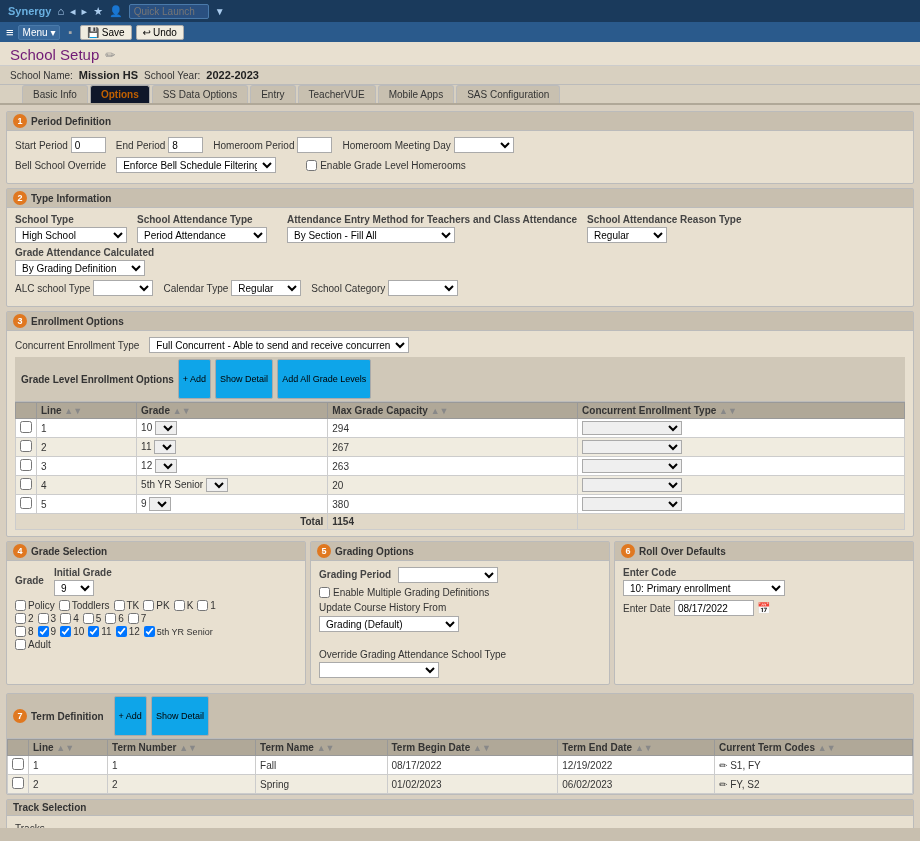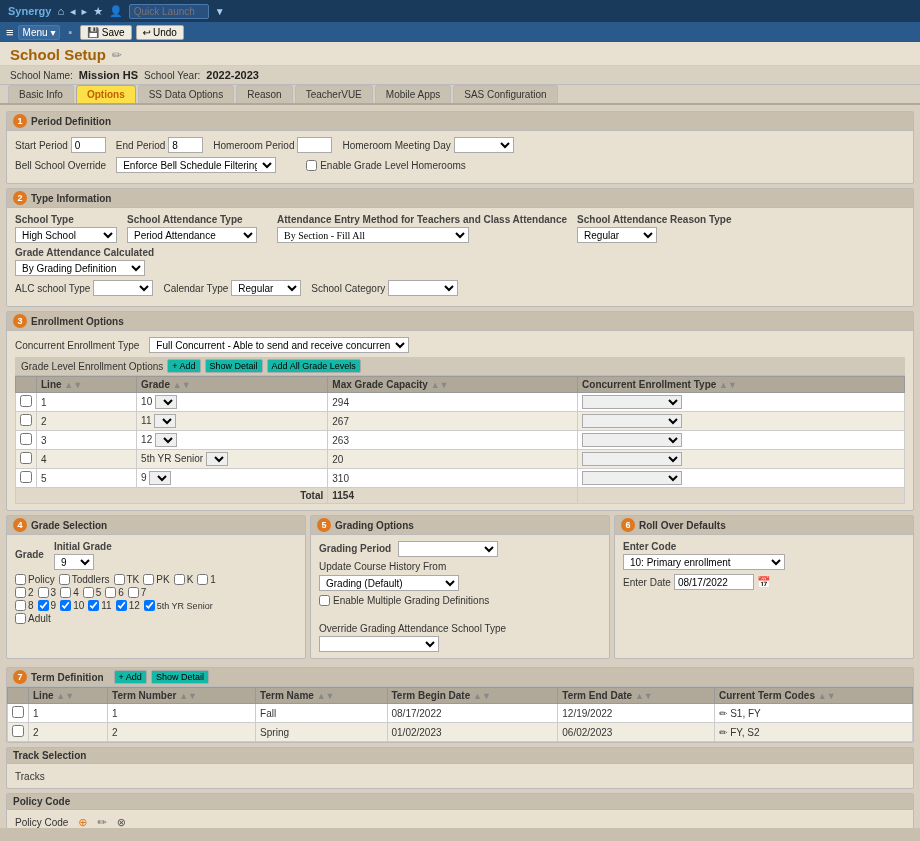--- a/index.html
+++ b/index.html
@@ -58,21 +58,21 @@
 
     
     .page-header {
       background: #e8e0d0;
       padding: 4px 10px 2px 10px;
       border-bottom: 1px solid #ccc;
       display: flex;
       align-items: center;
       justify-content: space-between;
     }
-    .page-title { font-size: 15px; font-weight: bold; color: #a16207; }
+    .page-title { font-size: 15px; font-weight: normal; color: #701a75; }
     .toolbar-btn {
       font-size: 10px;
       padding: 1px 6px;
       border: 1px solid #aaa;
       border-radius: 2px;
       background: #f0ece0;
       cursor: pointer;
       display: flex; align-items: center; gap: 2px;
     }
 
@@ -84,37 +84,37 @@
       display: flex;
       align-items: center;
       gap: 6px;
       border-bottom: 1px solid #bbb;
     }
     .school-name-val { font-weight: bold; color: #222; }
 
     
     .tabs-bar {
       background: #d8d0c0;
-      padding: 0 8px;
+      padding: 0 22px;
       display: flex;
       gap: 2px;
       border-bottom: 2px solid #b0a898;
     }
     .tab {
       padding: 3px 10px;
       font-size: 10px;
       cursor: pointer;
       border: 1px solid #bbb;
       border-bottom: none;
       background: #c8c0b0;
       border-radius: 3px 3px 0 0;
       color: #333;
     }
     .tab.active {
-      background: #fde047;
+      background: #0f172a;
       font-weight: bold;
       color: #c06000;
       border-color: #aaa;
     }
 
     
     .main-content {
       background: #d8cfc0;
       padding: 6px;
       overflow-y: auto;
@@ -191,39 +191,39 @@
       background: #fff;
       font-size: 10px;
     }
     .data-table tr:nth-child(even) td { background: #f0ece0; }
     .data-table .row-checkbox { width: 12px; height: 12px; }
     .total-row td { font-weight: bold; background: #e0d8c8 !important; }
 
     
     .small-btn {
       font-size: 9px;
-      padding: 1px 4px;
+      padding: 14px 4px;
       border: 1px solid #aaa;
       border-radius: 2px;
-      background: #14b8a6;
+      background: #0ea5e9;
       cursor: pointer;
     }
 
     
     .grade-checks { display: flex; gap: 4px; flex-wrap: wrap; align-items: center; }
     .grade-check-item { display: flex; align-items: center; gap: 2px; font-size: 10px; }
 
     
     .section-toolbar {
       display: flex; align-items: center; gap: 4px;
       padding: 2px 6px;
       background: #d0c8b8;
       border-bottom: 1px solid #bbb;
     }
-    .section-toolbar-label { font-size: 10px; font-weight: normal; color: #333; }
+    .section-toolbar-label { font-size: 10px; font-weight: bold; color: #333; }
 
     .sort-icon { color: #888; font-size: 9px; }
   </style>
 </head>
 <body>
 
 <div class="top-bar">
   <div class="top-bar-left">
     <span class="synergy-logo">Synergy</span>
     <span style="color:#aaccee;font-size:11px;">⌂</span>
@@ -261,21 +261,21 @@
   <span class="form-label">School Name:</span>
   <span class="school-name-val">Mission HS</span>
   <span class="form-label">School Year:</span>
   <span class="school-name-val">2022-2023</span>
 </div>
 
 <div class="tabs-bar">
   <div class="tab">Basic Info</div>
   <div class="tab active">Options</div>
   <div class="tab">SS Data Options</div>
-  <div class="tab">Reason</div>
+  <div class="tab">Entry</div>
   <div class="tab">TeacherVUE</div>
   <div class="tab">Mobile Apps</div>
   <div class="tab">SAS Configuration</div>
 </div>
 
 <div class="main-content">
 
   <div class="section">
     <div class="section-header">
       <span class="section-number">1</span>
@@ -313,29 +313,29 @@
 
   <div class="section">
     <div class="section-header">
       <span class="section-number">2</span>
       <span class="section-title">Type Information</span>
     </div>
     <div class="section-body">
       <div class="form-row" style="align-items:flex-start;">
         <div style="min-width:100px;">
           <div class="col-header">School Type</div>
-          <select class="form-select" style="width:102px;"><option>High School</option></select>
+          <select class="form-select" style="width:112px;"><option>High School</option></select>
         </div>
         <div style="min-width:140px;">
           <div class="col-header">School Attendance Type</div>
           <select class="form-select" style="width:130px;"><option>Period Attendance</option></select>
         </div>
         <div style="min-width:220px;">
           <div class="col-header">Attendance Entry Method for Teachers and Class Attendance</div>
-          <select class="form-select" style="width:192px;font-family:Liberation Serif, serif;"><option>By Section - Fill All</option></select>
+          <select class="form-select" style="width:168px;"><option>By Section - Fill All</option></select>
         </div>
         <div style="min-width:100px;">
           <div class="col-header">School Attendance Reason Type</div>
           <select class="form-select" style="width:80px;"><option>Regular</option></select>
         </div>
       </div>
       <div class="form-row">
         <div>
           <div class="col-header">Grade Attendance Calculated</div>
           <select class="form-select" style="width:130px;"><option>By Grading Definition</option></select>
@@ -411,21 +411,21 @@
         <td><input type="checkbox" class="row-checkbox" style=""></td>
         <td>4</td>
         <td>5th YR Senior <select style="font-size:9px;border:1px solid #aaa;height:14px;"><option></option></select></td>
         <td>20</td>
         <td><select style="font-size:9px;border:1px solid #aaa;height:14px;width:100px;"><option></option></select></td>
       </tr>
               <tr>
         <td><input type="checkbox" class="row-checkbox" style=""></td>
         <td>5</td>
         <td>9 <select style="font-size:9px;border:1px solid #aaa;height:14px;"><option></option></select></td>
-        <td>310</td>
+        <td>380</td>
         <td><select style="font-size:9px;border:1px solid #aaa;height:14px;width:100px;"><option></option></select></td>
       </tr>
             </tbody>
           <tfoot>
             <tr class="total-row">
               <td colspan="3" style="text-align:right;font-weight:bold;">Total</td>
               <td>1154</td>
               <td></td>
             </tr>
           </tfoot>
@@ -541,27 +541,27 @@
     <div class="section">
       <div class="section-header">
         <span class="section-number">5</span>
         <span class="section-title">Grading Options</span>
       </div>
       <div class="section-body">
         <div class="form-group" style="margin-bottom:4px;">
           <span class="col-header">Grading Period</span>
           <select class="form-select" style="width:100px;margin-left:4px;"><option></option></select>
         </div>
+        <div class="form-group" style="margin-bottom:4px;">
+          <input type="checkbox" class="form-checkbox" style="">
+          <span class="form-label">Enable Multiple Grading Definitions</span>
+        </div>
         <div class="form-group" style="margin-bottom:4px;flex-direction:column;align-items:flex-start;">
           <span class="form-label">Update Course History From</span>
           <select class="form-select" style="width:140px;"><option>Grading (Default)</option></select>
-        </div>
-        <div class="form-group" style="margin-bottom:4px;">
-          <input type="checkbox" class="form-checkbox" style="">
-          <span class="form-label">Enable Multiple Grading Definitions</span>
         </div>
         <div style="margin-top:16px;">
           <span class="form-label">Override Grading Attendance School Type</span>
           <select class="form-select" style="width:120px;display:block;margin-top:2px;"><option></option></select>
         </div>
       </div>
     </div>
 
     <div class="section">
       <div class="section-header">

